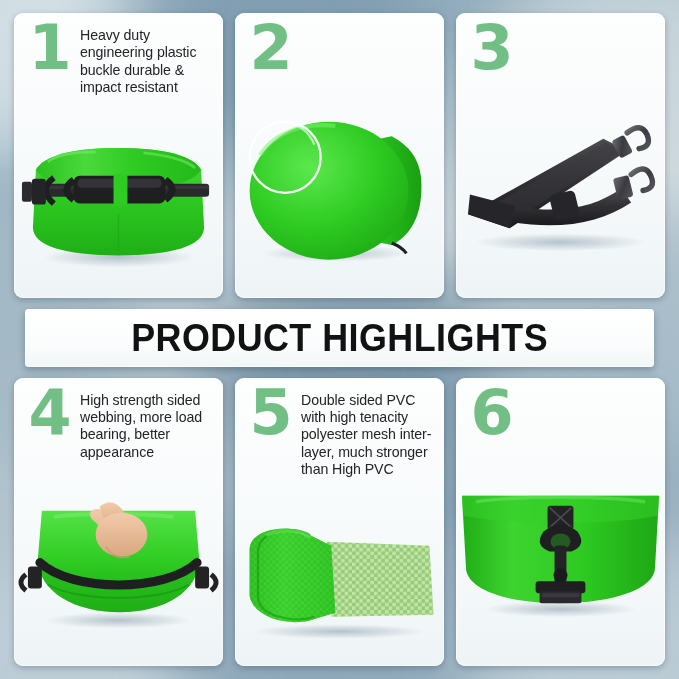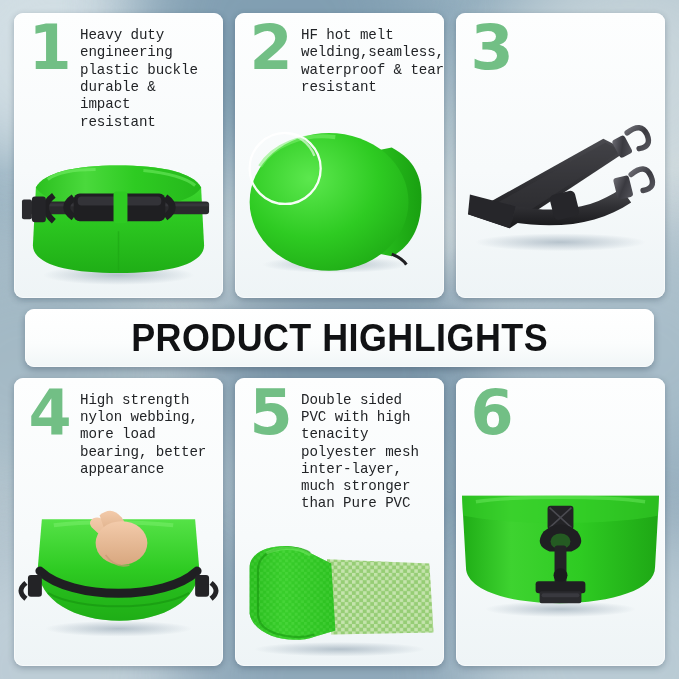--- a/index.html
+++ b/index.html
@@ -25,41 +25,41 @@
     background:linear-gradient(180deg,#fdfefe 0%,#f7fafb 55%,#eef4f6 100%);
     border-radius:9px;
     box-shadow:0 2px 6px rgba(30,50,70,.30),0 0 0 1px rgba(255,255,255,.55) inset;
     flex:1 1 0;position:relative;overflow:hidden;
     display:flex;flex-direction:column;
   }
   
   #banner{
     flex:0 0 58px;
     background:linear-gradient(180deg,#ffffff 0%,#fbfdfd 60%,#f1f6f7 100%);
-    border-radius:9px;
+    border-radius:4px;
     box-shadow:0 3px 7px rgba(30,50,70,.33),0 0 0 1px rgba(255,255,255,.6) inset;
     display:flex;align-items:center;justify-content:center;
     margin:0 11px;
   }
   #banner .btxt{
     font-size:39px;font-weight:bold;letter-spacing:.5px;
     color:#111214;transform:scaleX(.92);white-space:nowrap;
     font-family:"Liberation Sans","DejaVu Sans",sans-serif;
   }
   
   .head{display:flex;padding:12px 12px 0 10px;align-items:flex-start;gap:4px;}
   .num{
     font-size:62px;line-height:.80;font-weight:bold;color:#72bf85;
     flex:0 0 auto;width:52px;text-align:center;
     font-family:"DejaVu Sans","Liberation Sans",sans-serif;
     margin-top:-2px;
   }
   .desc{
     font-size:14.2px;line-height:1.22;color:#222427;flex:1 1 auto;
-    padding-top:2px;letter-spacing:-.1px;font-family:Liberation Mono, monospace;
+    padding-top:2px;letter-spacing:-.1px;
   }
   .art{flex:1 1 auto;position:relative;}
 </style>
 </head>
 <body>
 
 <div id="bg">
   <div id="bgbase"></div>
   <div class="blob" style="width:250px;height:230px;left:-70px;top:-60px;background:#d8e3e8;opacity:.85"></div>
   <div class="blob" style="width:300px;height:260px;left:130px;top:-110px;background:#7e9cb0;opacity:.9"></div>
@@ -120,21 +120,20 @@
           <path d="M40 56 q-16 12 0 26" stroke="#1f1f22" stroke-width="6" fill="none"></path>
           <rect x="18" y="57" width="14" height="26" rx="3" fill="#242428"></rect>
           <rect x="8" y="60" width="10" height="20" rx="2" fill="#2b2b2f"></rect>
         </svg>
       </div>
     </div>
 
     <div class="card">
       <div class="head">
         <div class="num">2</div>
-        <div class="desc">HF hot melt welding,seamless, waterproof &amp; tear resistant</div>
       </div>
       <div class="art">
         <svg viewBox="0 0 200 150" width="100%" height="100%" preserveAspectRatio="xMidYMid meet">
           <defs>
             <radialGradient id="discG" cx=".38" cy=".33" r=".78">
               <stop offset="0" stop-color="#5ce84e"></stop>
                 <stop offset=".55" stop-color="#2ecb22"></stop>
               <stop offset="1" stop-color="#1da814"></stop>
             </radialGradient>
             <linearGradient id="sideG" x1="0" y1="0" x2="1" y2="0">
@@ -188,21 +187,21 @@
 
   <div id="banner">
     <div class="btxt">PRODUCT HIGHLIGHTS</div>
   </div>
 
   <div class="row">
 
     <div class="card">
       <div class="head">
         <div class="num">4</div>
-        <div class="desc">High strength nylon webbing, more load bearing, better appearance</div>
+        <div class="desc">High strength sided webbing, more load bearing, better appearance</div>
       </div>
       <div class="art">
         <svg viewBox="0 0 210 150" width="100%" height="100%" preserveAspectRatio="xMidYMid meet">
           <defs>
             <linearGradient id="bag4" x1="0" y1="0" x2="0" y2="1">
               <stop offset="0" stop-color="#55e247"></stop>
                 <stop offset=".5" stop-color="#2ecb22"></stop>
               <stop offset="1" stop-color="#1ca913"></stop>
             </linearGradient>
             <linearGradient id="skin" x1="0" y1="0" x2="0" y2="1">
@@ -224,21 +223,21 @@
           <path d="M12 86 q-10 8 0 16" stroke="#232326" stroke-width="5" fill="none"></path>
           <rect x="182" y="78" width="14" height="22" rx="3" fill="#232326"></rect>
           <path d="M198 86 q10 8 0 16" stroke="#232326" stroke-width="5" fill="none"></path>
         </svg>
       </div>
     </div>
 
     <div class="card">
       <div class="head">
         <div class="num">5</div>
-        <div class="desc">Double sided PVC with high tenacity polyester mesh inter-layer, much stronger than Pure PVC</div>
+        <div class="desc">Double sided PVC with high tenacity polyester mesh inter-layer, much stronger than High PVC</div>
       </div>
       <div class="art">
         <svg viewBox="0 0 200 130" width="100%" height="100%" preserveAspectRatio="xMidYMid meet">
           <defs>
             <pattern id="mesh" width="7" height="7" patternUnits="userSpaceOnUse">
               <rect width="7" height="7" fill="#9fd07e"></rect>
               <rect x="0" y="0" width="3.3" height="3.3" fill="#d9ecc4"></rect>
               <rect x="3.6" y="3.6" width="3.3" height="3.3" fill="#d9ecc4"></rect>
             </pattern>
             <pattern id="mesh2" width="6" height="6" patternUnits="userSpaceOnUse">

